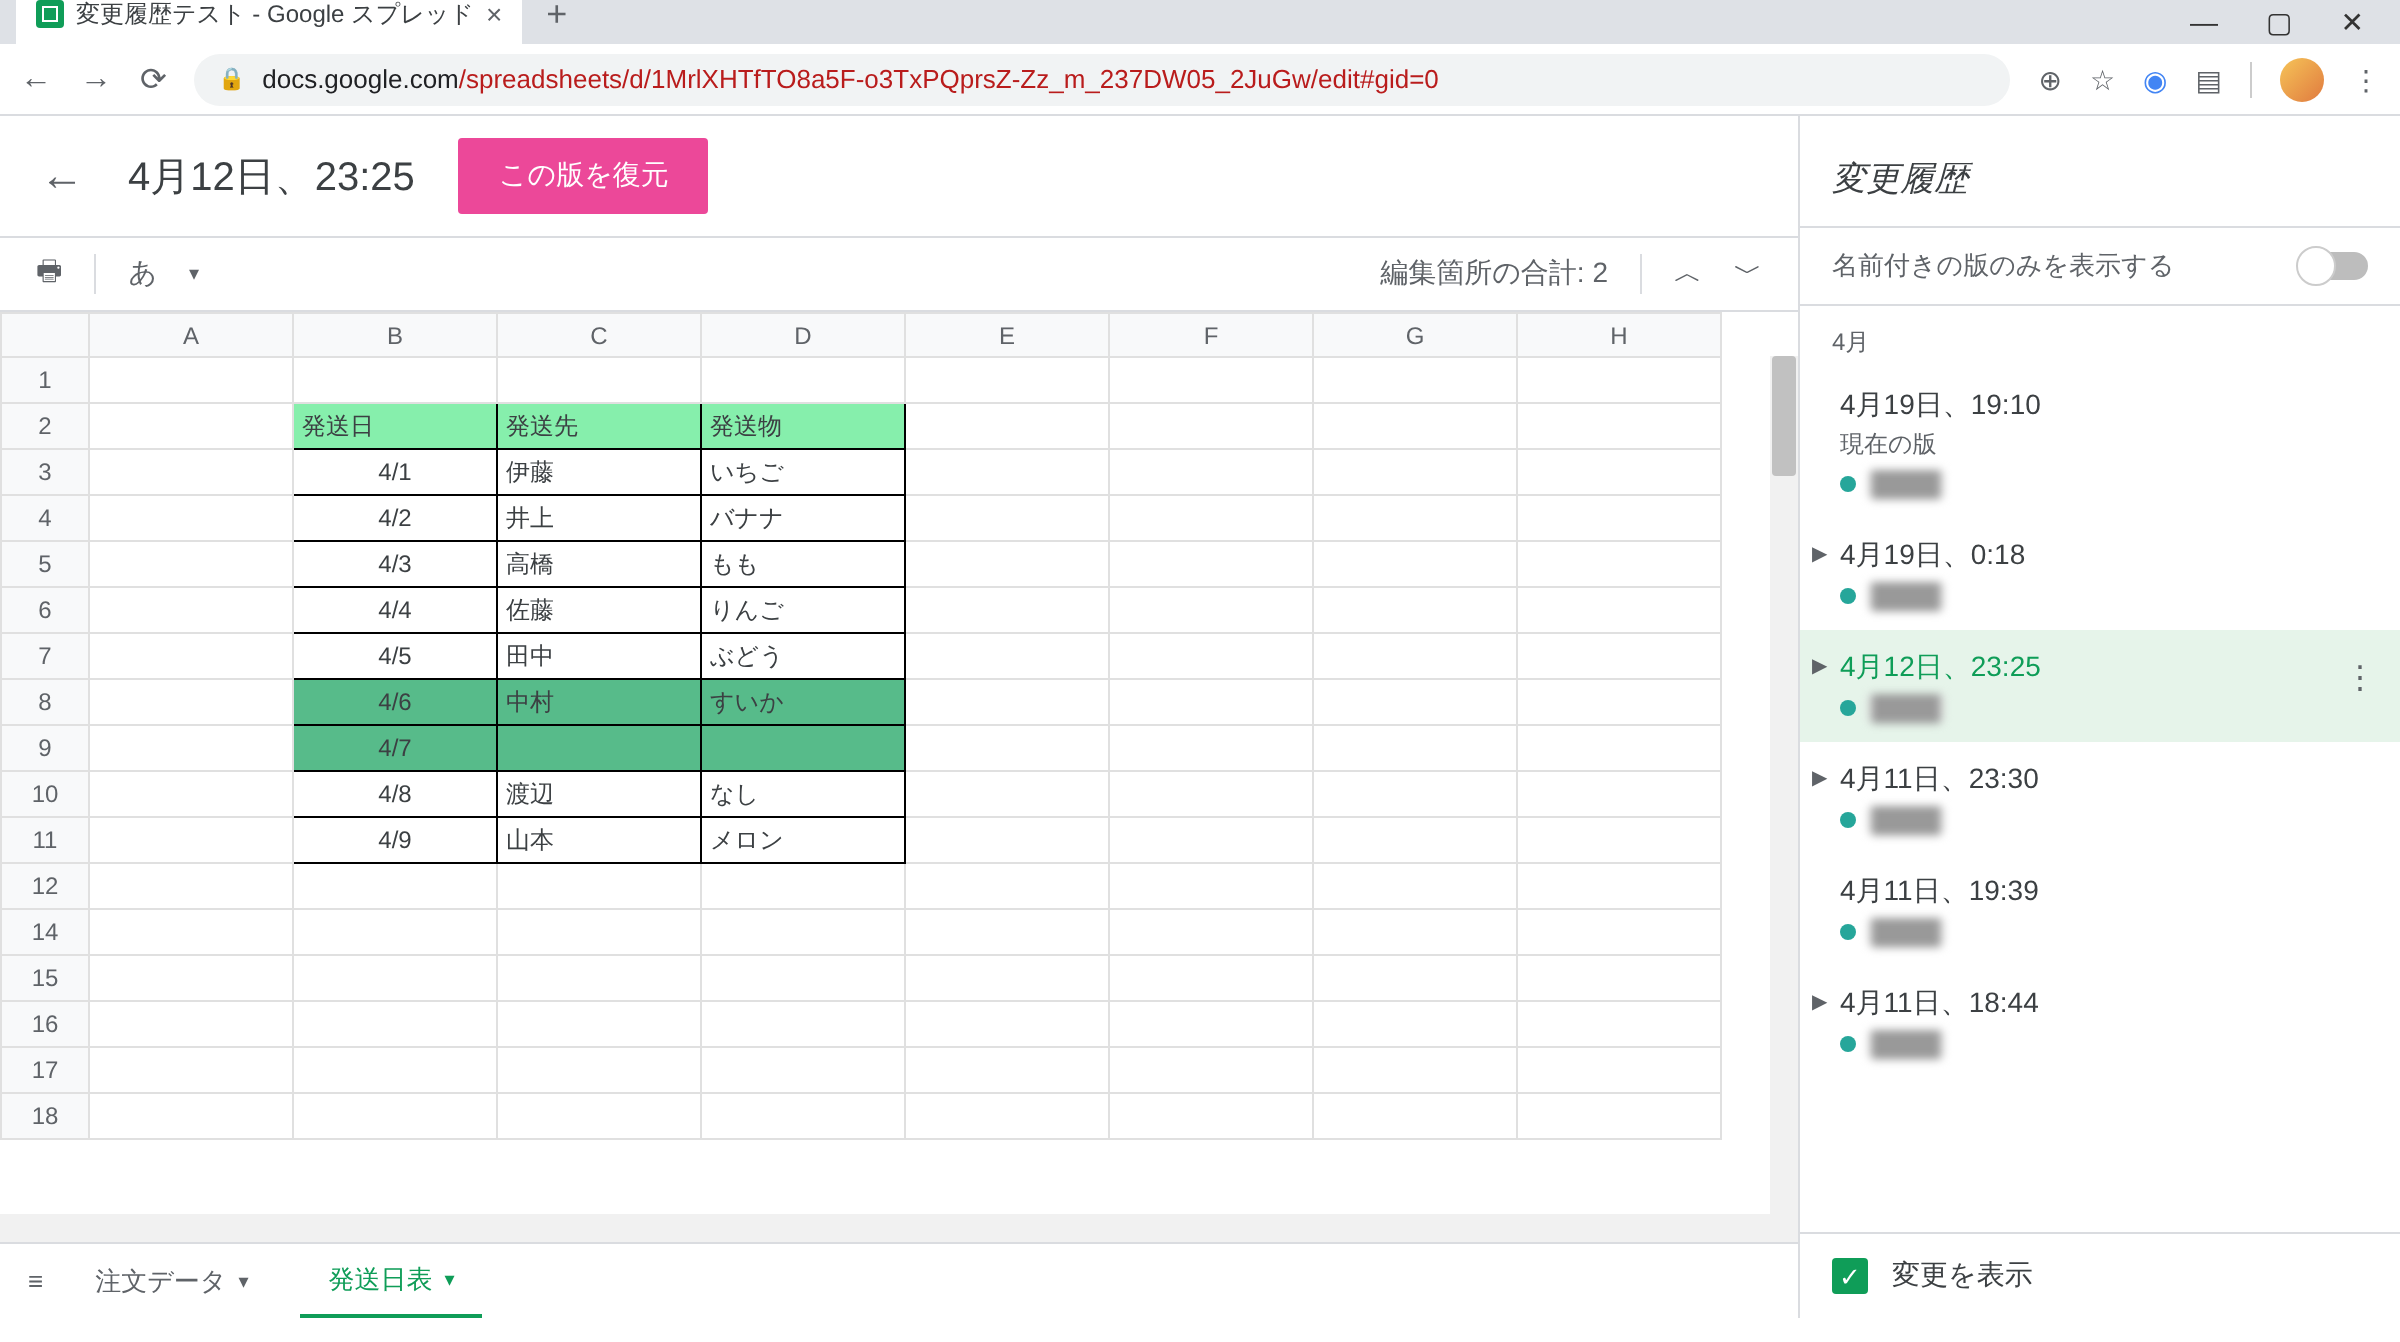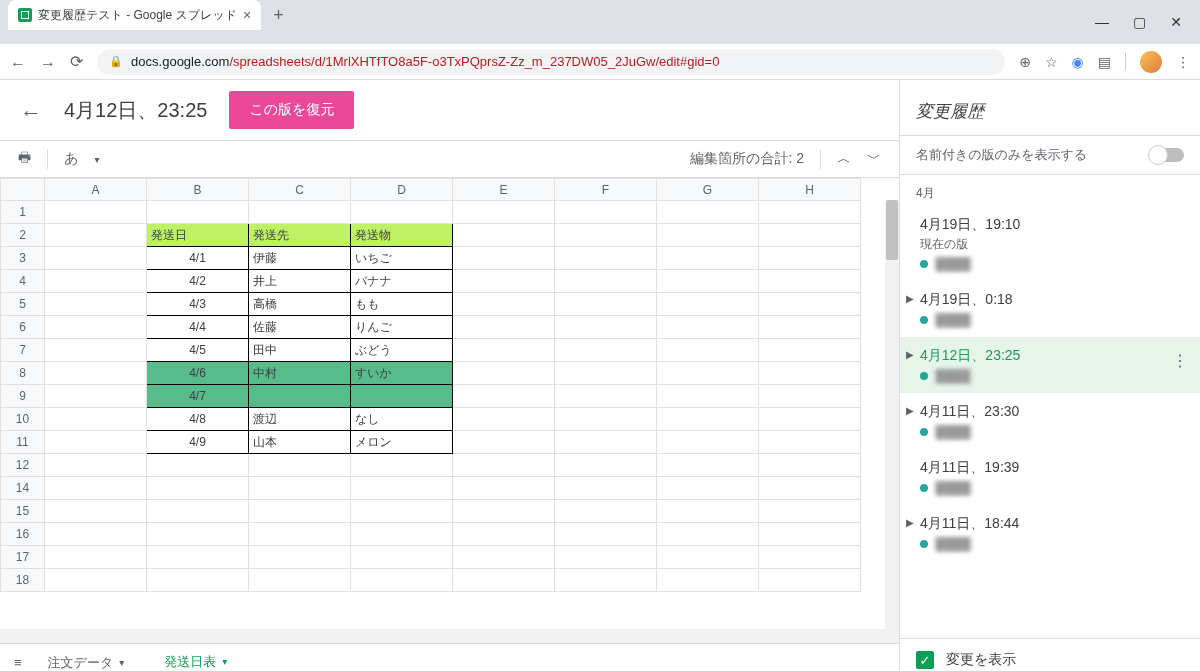--- a/index.html
+++ b/index.html
@@ -1,19 +1,19 @@
 <!DOCTYPE html>
 <html><head>
 <meta charset="utf-8">
 <style>
 * { box-sizing: border-box; margin: 0; padding: 0; font-family: "Segoe UI", Arial, sans-serif; }
 body { width: 1200px; height: 671px; background: #fff; overflow: hidden; position: relative; }
 
 
-.titlebar { height: 44px; background: #dee1e6; display: flex; }
+.titlebar { height: 22px; background: #dee1e6; display: flex; align-items: flex-end; }
 .tab { background: #fff; height: 30px; margin-left: 8px; display: flex; align-items: center; padding: 0 10px; border-radius: 8px 8px 0 0; font-size: 12px; color: #3c4043; min-width: 200px; gap: 6px; }
 .favicon { width: 14px; height: 14px; background: #0f9d58; border-radius: 2px; position: relative; }
 .favicon::after { content: ""; position: absolute; inset: 3px; border: 1px solid #fff; }
 .tab-close { margin-left: auto; color: #5f6368; font-size: 14px; }
 .new-tab { color: #5f6368; font-size: 18px; padding: 0 12px; height: 30px; display: flex; align-items: center; }
 .win-controls { margin-left: auto; display: flex; gap: 24px; padding: 0 18px; color: #333; font-size: 14px; align-self: center; }
 
 
 .addrbar { height: 36px; background: #fff; border-bottom: 1px solid #dadce0; display: flex; align-items: center; padding: 0 10px; gap: 14px; }
 .nav-btn { color: #5f6368; font-size: 16px; }
@@ -44,21 +44,21 @@
 table.grid { border-collapse: collapse; table-layout: fixed; }
 .grid th, .grid td { border: 1px solid #e0e0e0; font-size: 12px; font-weight: normal; color: #3c4043; }
 .grid thead th { background: #f8f9fa; color: #5f6368; text-align: center; height: 22px; }
 .grid .rowhdr { background: #f8f9fa; color: #5f6368; text-align: center; width: 44px; }
 .grid td { height: 23px; padding: 0 4px; }
 .corner { width: 44px; background: #f8f9fa; }
 .colA { width: 102px; } .colB { width: 102px; } .colC { width: 102px; } .colD { width: 102px; }
 .colE, .colF, .colG, .colH { width: 102px; }
 
 
-.hdr-cell { background: #bef264; border: 1px solid #000 !important; }
+.hdr-cell { background: #86efac; border: 1px solid #000 !important; }
 .data-cell { border: 1px solid #000 !important; background: #fff; }
 .num-cell { text-align: center; }
 .highlight { background: #57bb8a !important; }
 
 
 .sheet-tabs { height: 38px; border-top: 1px solid #dadce0; display: flex; align-items: center; padding: 0 14px; gap: 12px; font-size: 13px; color: #5f6368; }
 .sheet-tab { padding: 8px 14px; display: flex; align-items: center; gap: 6px; }
 .sheet-tab.active { color: #0f9d58; border-bottom: 2px solid #0f9d58; }
 
 

